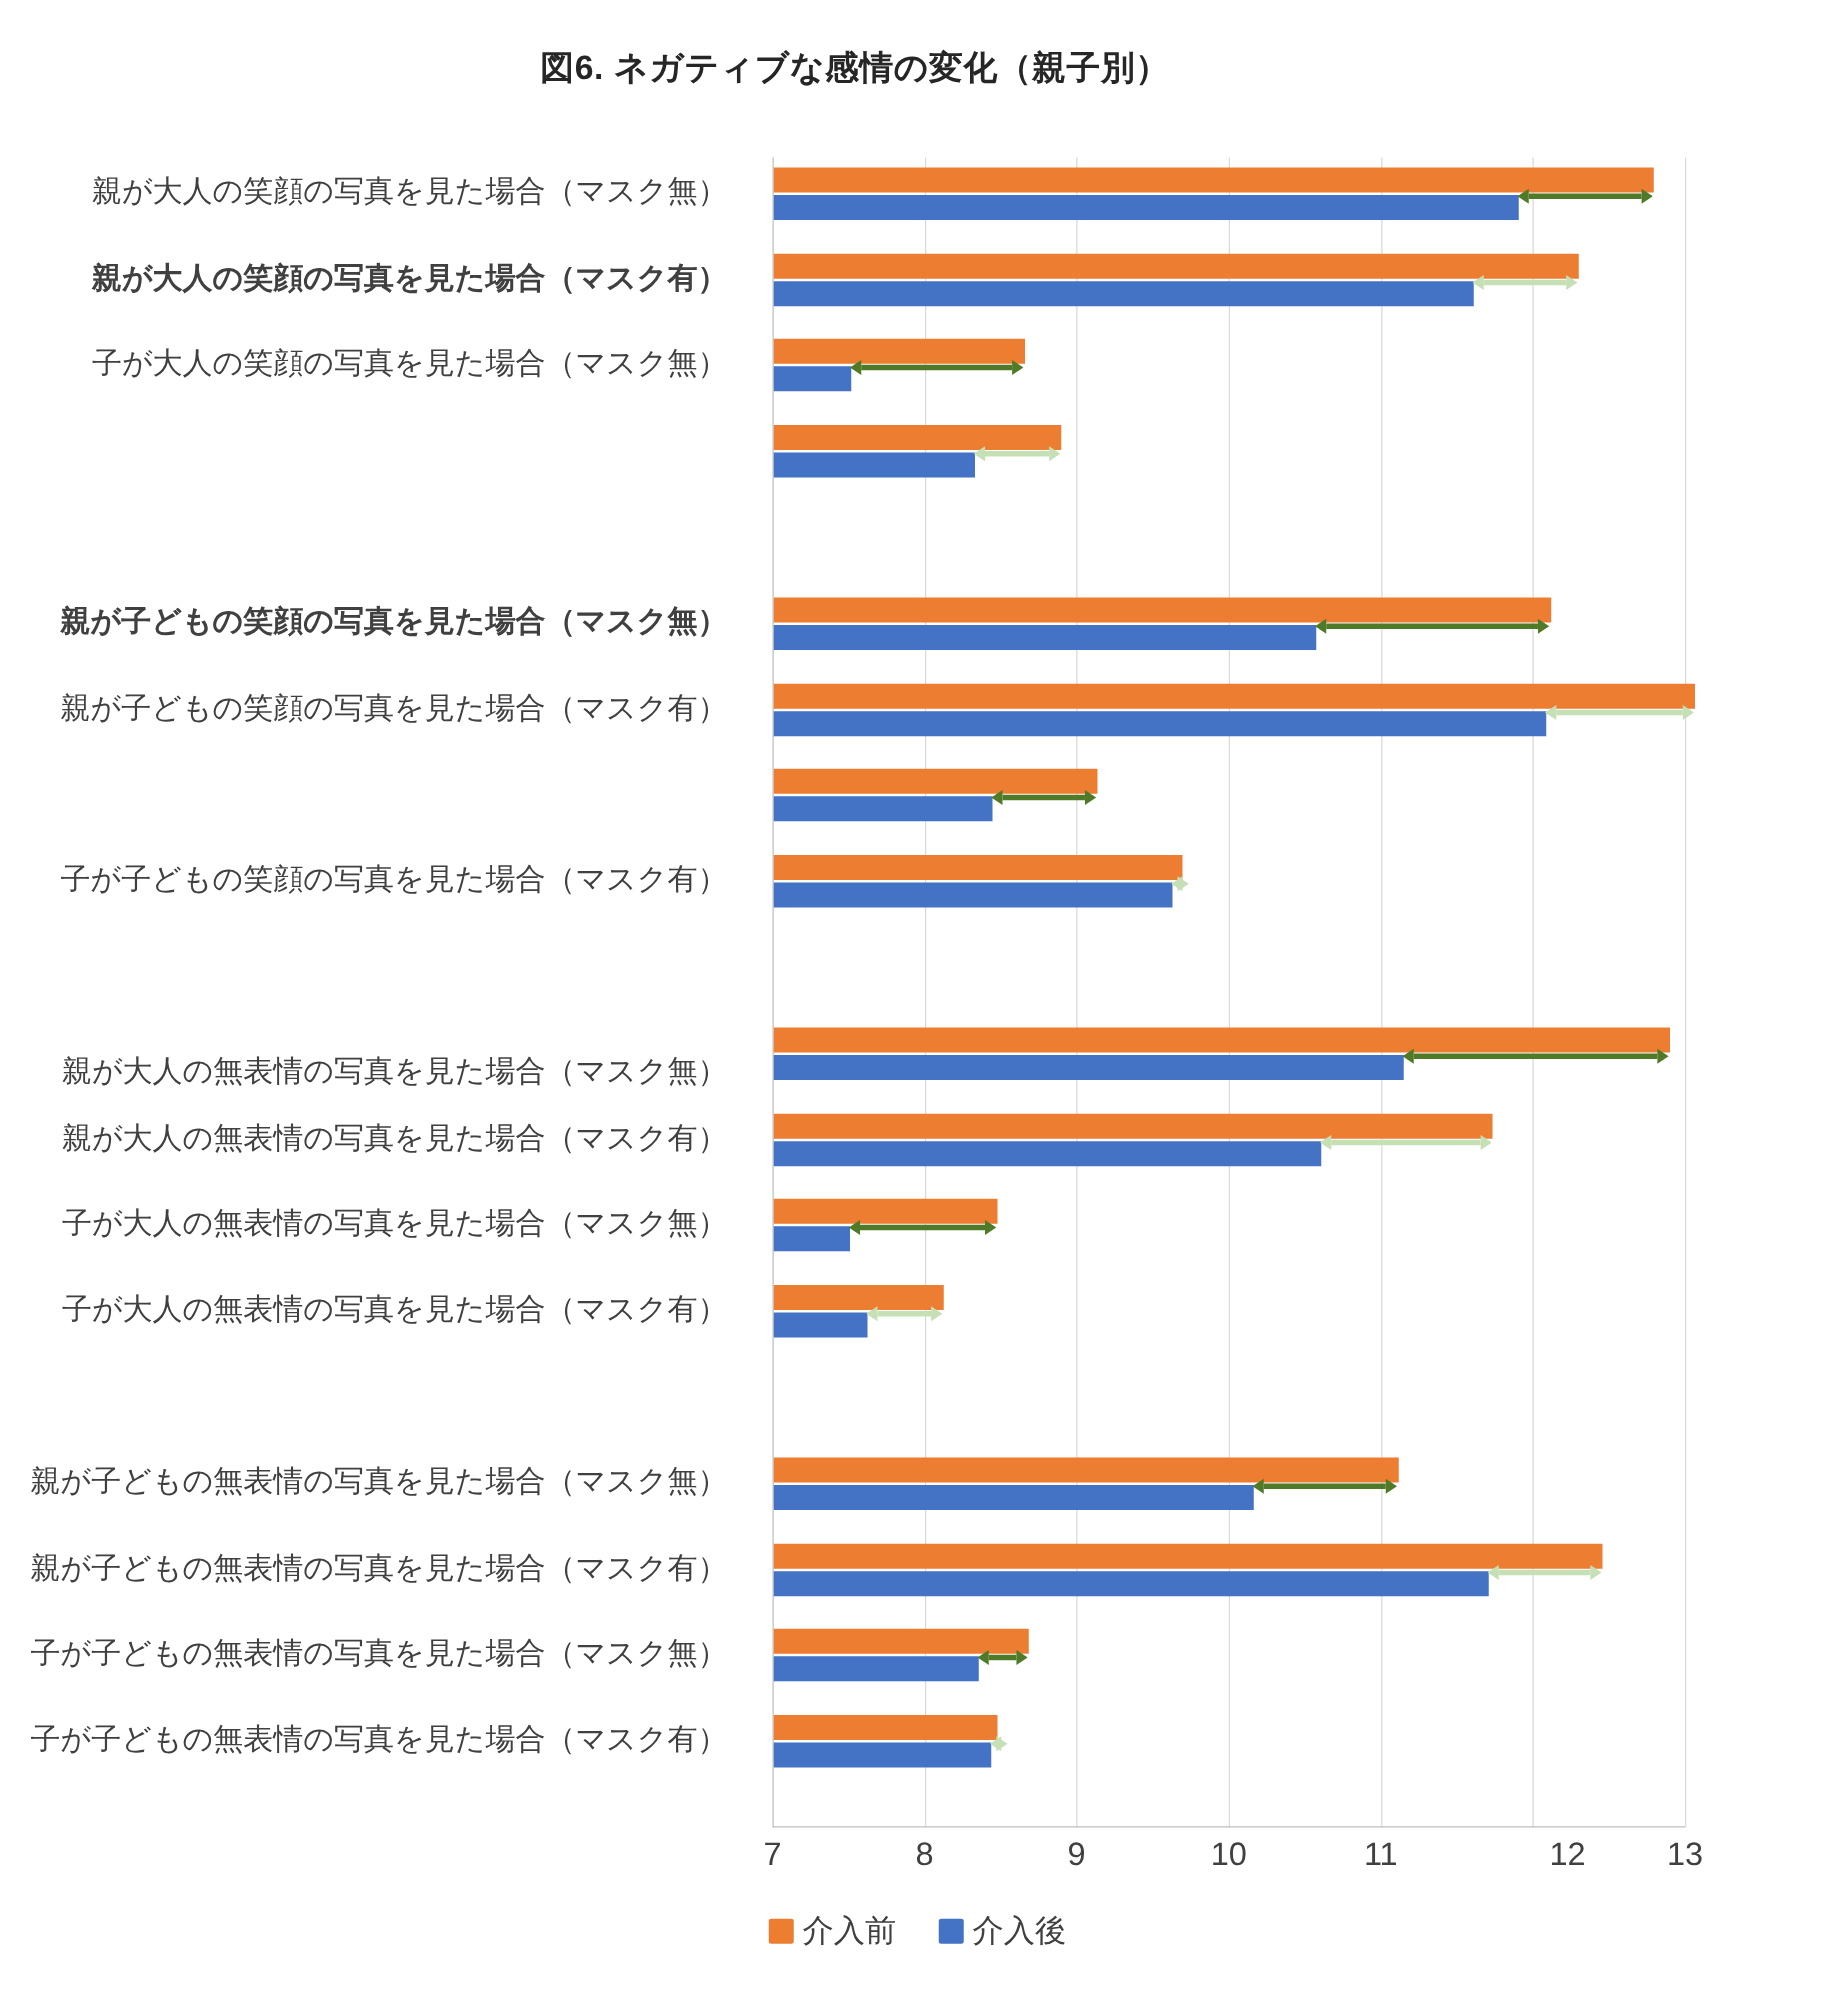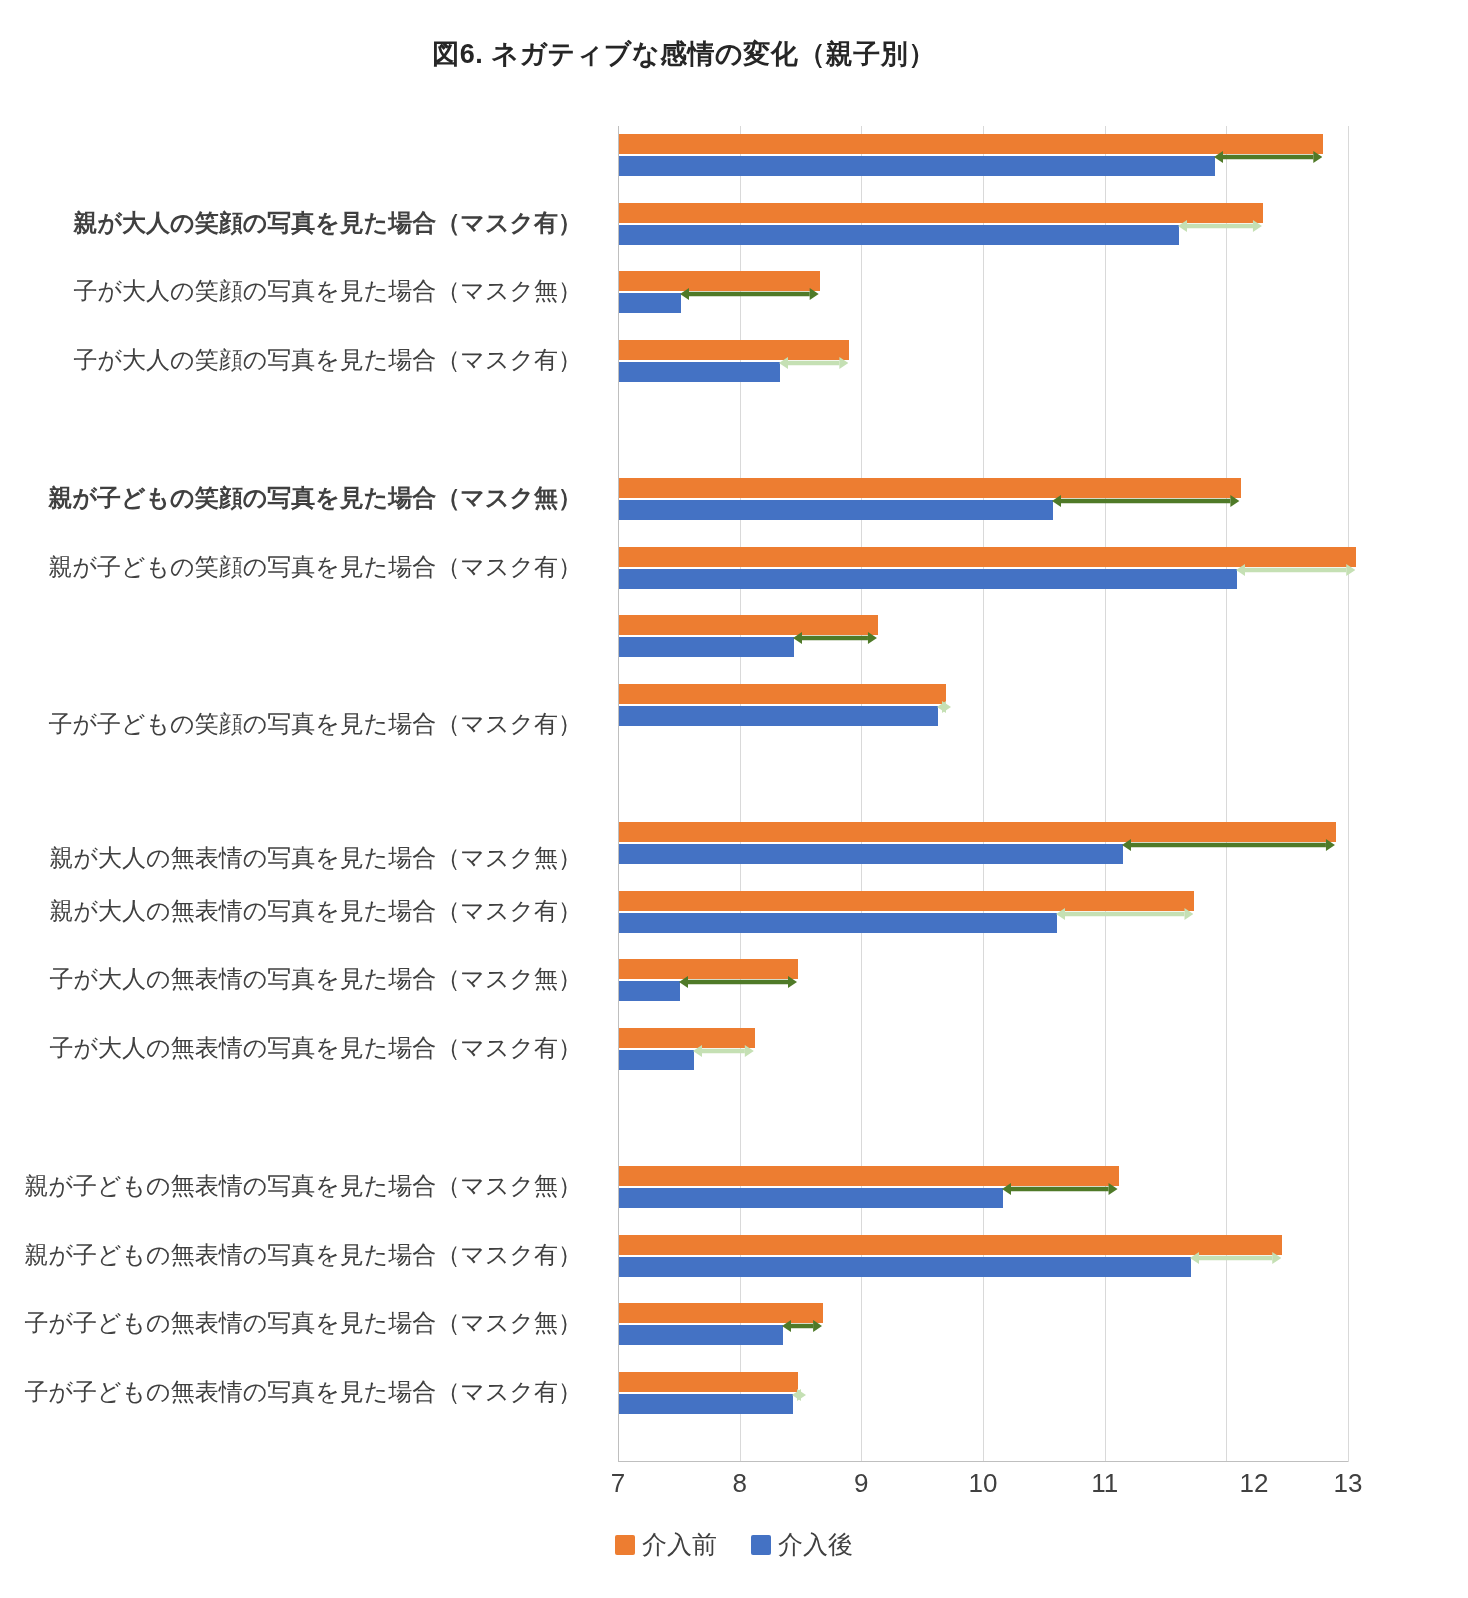--- a/index.html
+++ b/index.html
@@ -134,26 +134,26 @@
     font-size: 25px;
     color: #404040;
   }
 </style>
 </head>
 <body>
 
 <div id="chart-title">図6. ネガティブな感情の変化（親子別）</div>
 
 <div id="category-labels">
+    <div class="cat-label" style="top: 16px; transform: translateY(0px);">親が大人の笑顔の写真を見た場合（マスク無）</div>
     <div class="cat-label" style="top: 84.5px; transform: translateY(0px); font-weight: bold;">親が大人の笑顔の写真を見た場合（マスク有）</div>
     <div class="cat-label" style="top: 153px; transform: translateY(0px);">子が大人の笑顔の写真を見た場合（マスク無）</div>
-    <div class="cat-label" style="top: 221.5px; transform: translateY(0px);">子が大人の笑顔の写真を見た場合（マスク有）</div>
     <div class="cat-label" style="top: 360px; transform: translateY(0px); font-weight: bold;">親が子どもの笑顔の写真を見た場合（マスク無）</div>
     <div class="cat-label" style="top: 428.5px; transform: translateY(0px);">親が子どもの笑顔の写真を見た場合（マスク有）</div>
-    <div class="cat-label" style="top: 565.5px; transform: translateY(0px); margin-top: 20px;">子が子どもの笑顔の写真を見た場合（マスク有）</div>
+    <div class="cat-label" style="top: 565.5px; transform: translateY(0px);">子が子どもの笑顔の写真を見た場合（マスク有）</div>
     <div class="cat-label" style="top: 720px; transform: translateY(0px); font-family: Liberation Serif, serif;">親が大人の無表情の写真を見た場合（マスク無）</div>
     <div class="cat-label" style="top: 772.5px; transform: translateY(0px);">親が大人の無表情の写真を見た場合（マスク有）</div>
     <div class="cat-label" style="top: 841px; transform: translateY(0px);">子が大人の無表情の写真を見た場合（マスク無）</div>
     <div class="cat-label" style="top: 909.5px; transform: translateY(0px);">子が大人の無表情の写真を見た場合（マスク有）</div>
     <div class="cat-label" style="top: 1048px; transform: translateY(0px);">親が子どもの無表情の写真を見た場合（マスク無）</div>
     <div class="cat-label" style="top: 1116.5px; transform: translateY(0px);">親が子どもの無表情の写真を見た場合（マスク有）</div>
     <div class="cat-label" style="top: 1185px; transform: translateY(0px);">子が子どもの無表情の写真を見た場合（マスク無）</div>
     <div class="cat-label" style="top: 1253.5px; transform: translateY(0px);">子が子どもの無表情の写真を見た場合（マスク有）</div>
   </div>
 

